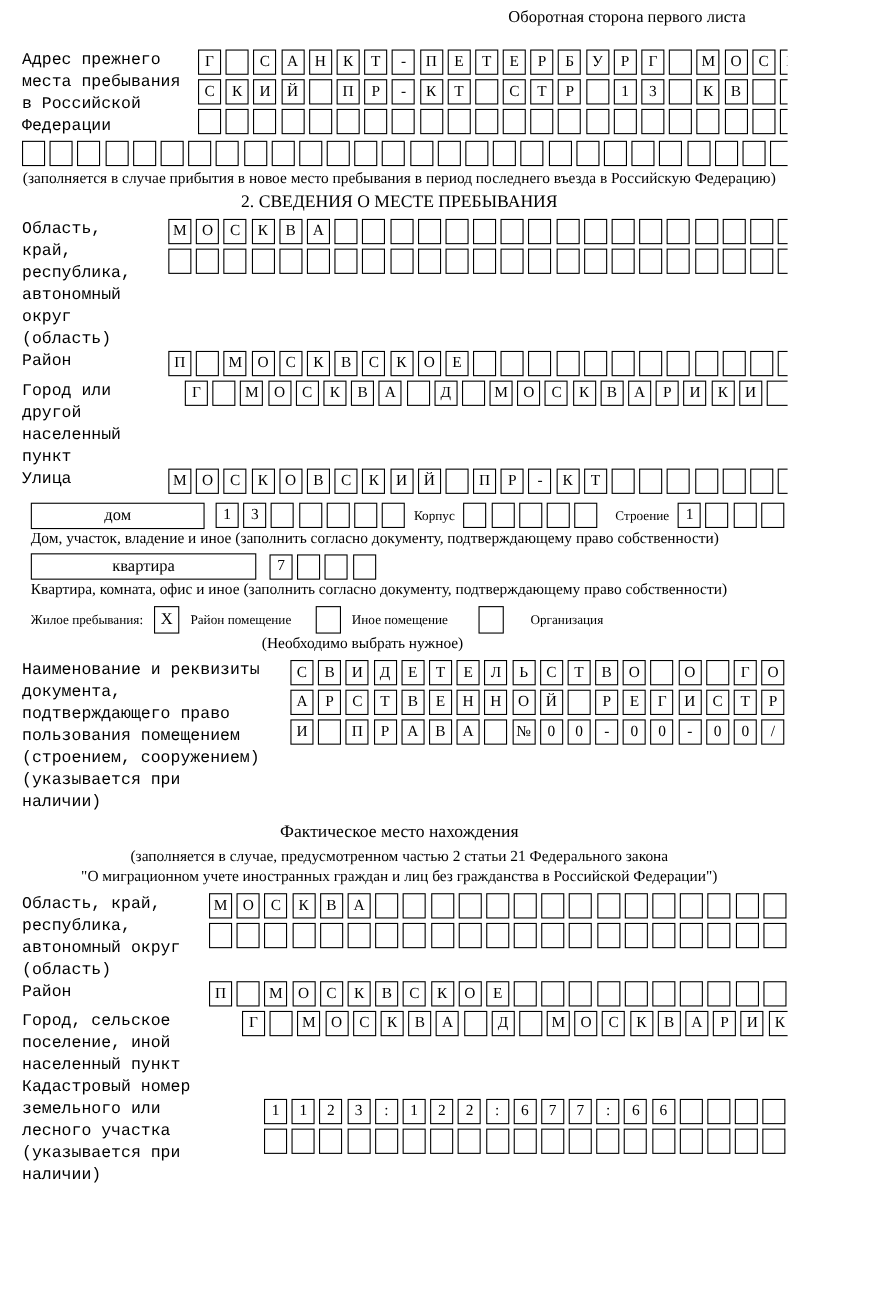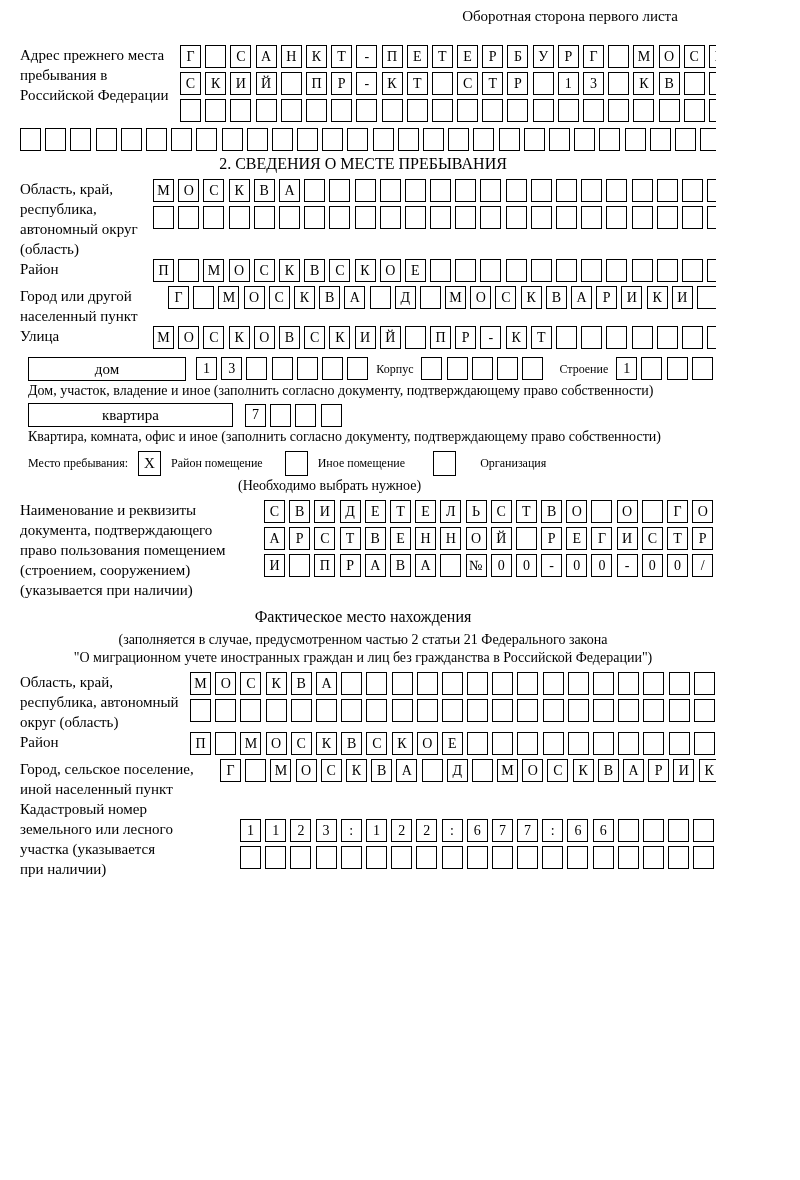--- a/index.html
+++ b/index.html
@@ -4,21 +4,21 @@
 <style>
   html,body{margin:0;padding:0;background:#fff;}
   .page{
     position:relative;width:716px;height:1180px;box-sizing:border-box;
     background:#fff;color:#000;overflow:hidden;
     font-family:"Liberation Serif", serif;
     padding:8px 10px 0 20px;
   }
   .note{text-align:right;font-size:15px;padding-right:28px;margin-bottom:20px;}
   .frow{display:flex;align-items:flex-start;}
-  .lbl{font-size:15px;line-height:20px;box-sizing:border-box;padding-right:8px;flex:none;}
+  .lbl{font-size:15px;line-height:20px;box-sizing:border-box;padding-right:8px;flex:none;font-family:Liberation Mono, monospace;}
   .w160{width:160px}.w133{width:133px}.w148{width:148px}.w170{width:170px}.w200{width:200px}.w230{width:230px}
   .gridcol{display:flex;flex-direction:column;}
   .grid{display:flex;flex:none;}
   .grid.mb{margin-bottom:4px;}
   .cell{
     box-sizing:border-box;flex:none;width:21px;height:23px;margin-right:4.2px;
     border:1.8px solid #000;display:flex;align-items:center;justify-content:center;
     font-size:14px;line-height:1;
   }
   .cap{font-size:14px;text-align:center;margin:2px 0 4px 0;}
@@ -162,20 +162,21 @@
       <div class="cell"></div>
       <div class="cell"></div>
       <div class="cell"></div>
       <div class="cell"></div>
       <div class="cell"></div>
       <div class="cell"></div>
       <div class="cell"></div>
       <div class="cell"></div>
       <div class="cell"></div>
     </div>
+  <div class="cap">(заполняется в случае прибытия в новое место пребывания в период последнего въезда в Российскую Федерацию)</div>
 
   <div class="title">2. СВЕДЕНИЯ О МЕСТЕ ПРЕБЫВАНИЯ</div>
 
   <div class="frow">
     <div class="lbl w133">Область, край, республика, автономный округ (область)</div>
     <div class="gridcol">
       <div class="grid mb">
           <div class="cell">М</div>
           <div class="cell">О</div>
           <div class="cell">С</div>
@@ -358,21 +359,21 @@
     <div class="grid">
         <div class="cell">7</div>
         <div class="cell"></div>
         <div class="cell"></div>
         <div class="cell"></div>
       </div>
   </div>
   <div class="cap-left">Квартира, комната, офис и иное (заполнить согласно документу, подтверждающему право собственности)</div>
 
   <div class="place-row">
-    <div class="inline-lbl">Место пребывания:</div>
+    <div class="inline-lbl">Жилое пребывания:</div>
     <div class="chk">X</div>
     <div class="inline-lbl">Район помещение</div>
     <div class="chk" style="margin-left:22px;"></div>
     <div class="inline-lbl">Иное помещение</div>
     <div class="chk" style="margin-left:28px;margin-right:24px;"></div>
     <div class="inline-lbl">Организация</div>
   </div>
   <div class="hint">(Необходимо выбрать нужное)</div>
 
   <div class="frow mb6">

